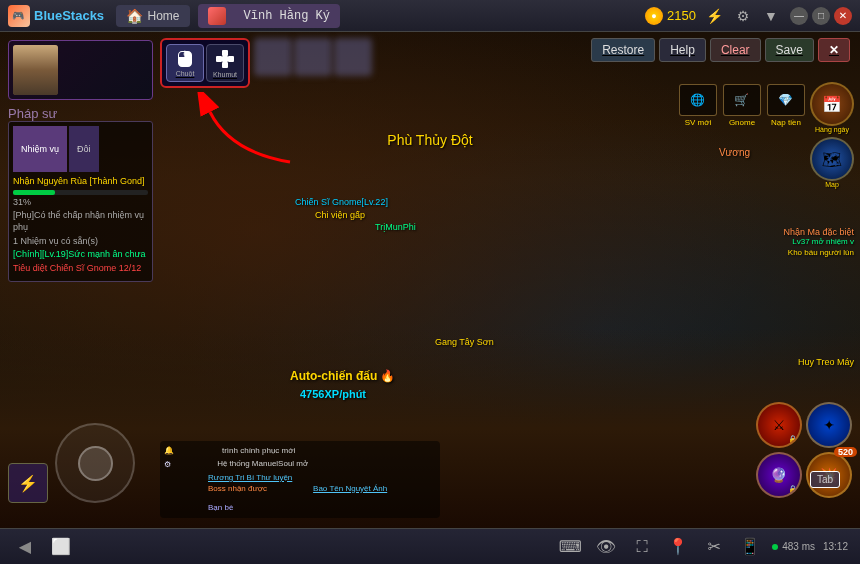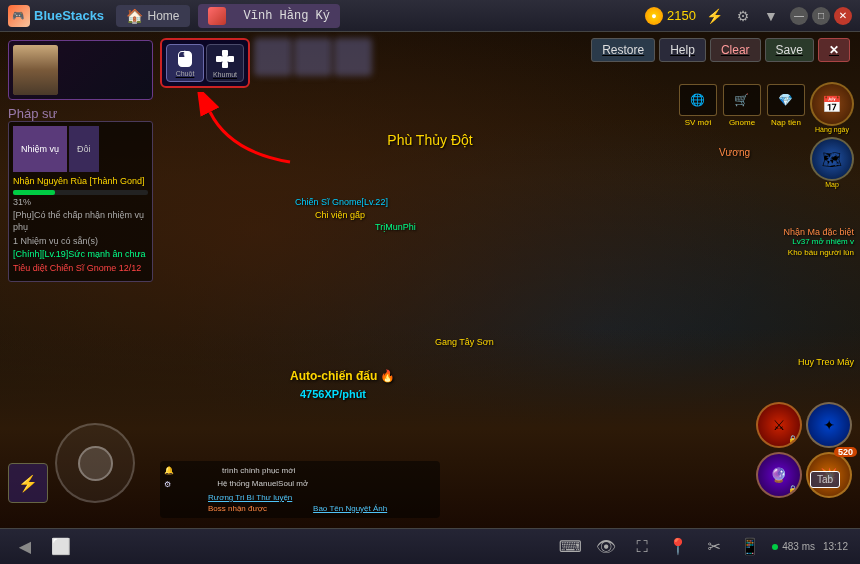--- a/index.html
+++ b/index.html
@@ -802,20 +802,23 @@
     </div>
     <div style="display:flex;flex-wrap:wrap;gap:2px;align-items:center;">
       <span style="color:#ddddff;font-size:8px;">⚙</span>
       <span class="chat-msg">Hệ thống ManuelSoul mở</span>
       <span class="chat-msg chat-link">Rương Tri Bí Thư luyện</span>
     </div>
     <div style="display:flex;flex-wrap:wrap;gap:2px;align-items:center;">
       <span class="chat-msg chat-orange">Boss nhận được</span>
       <span class="chat-msg chat-link">Bao Tên Nguyệt Ánh</span>
     </div>
+    <div style="margin-top:2px;">
+      <span class="chat-msg chat-sender">Bạn bè</span>
+    </div>
   </div>
 
   <div class="action-buttons">
     <div class="action-row">
       <div class="action-btn btn-red locked">⚔</div>
       <div class="action-btn btn-blue">✦</div>
     </div>
     <div class="action-row">
       <div class="action-btn btn-purple locked">🔮</div>
       <div style="position:relative;display:inline-block;">

